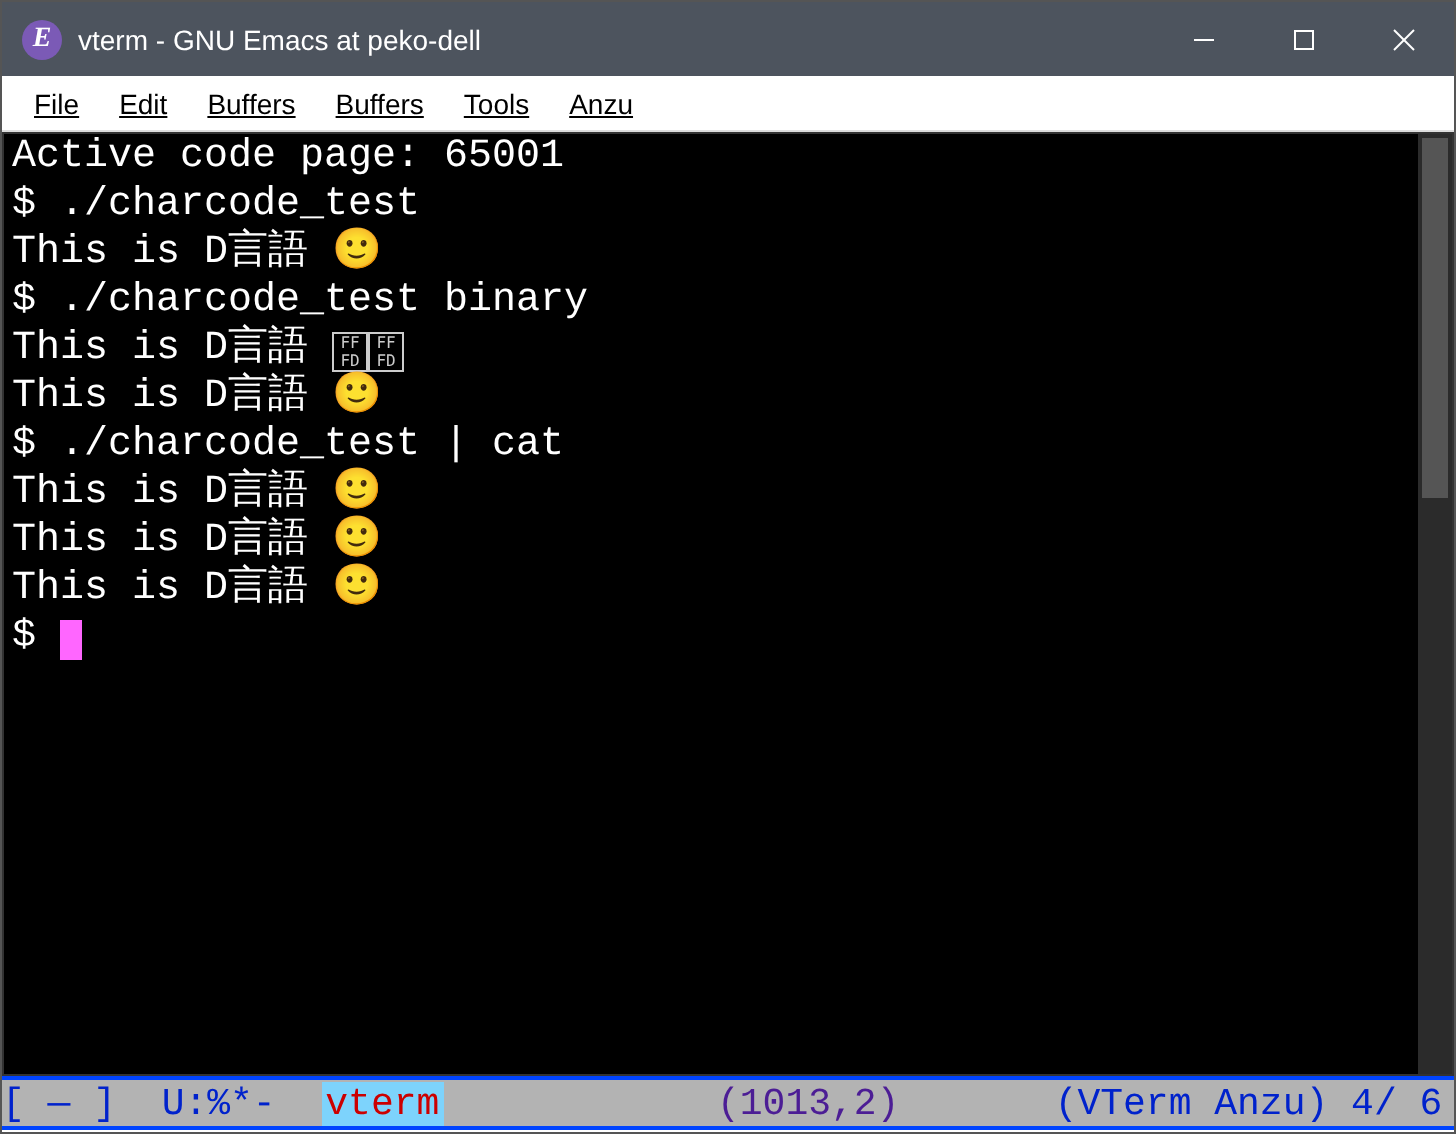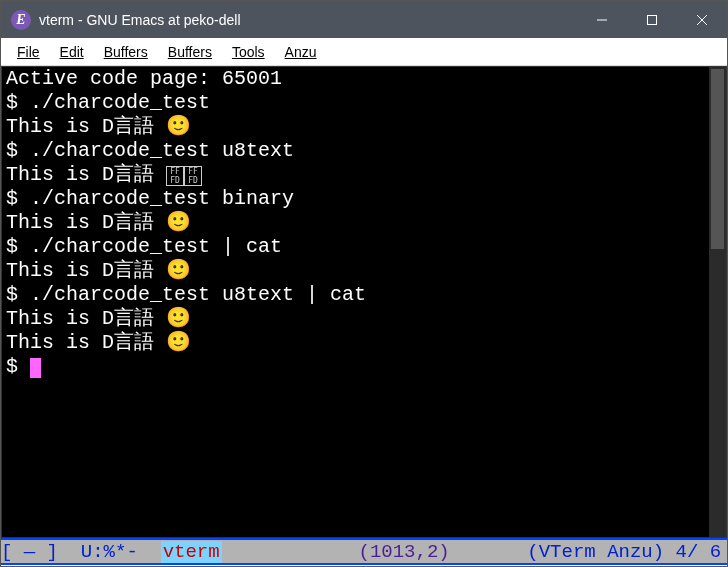--- a/index.html
+++ b/index.html
@@ -154,29 +154,27 @@
   <div class="menu-item">Buffers</div>
   <div class="menu-item">Buffers</div>
   <div class="menu-item">Tools</div>
   <div class="menu-item">Anzu</div>
 </div>
 
 <div class="terminal" id="terminal-body">
   <div class="term-line"><span>Active code page: 65001</span></div>
     <div class="term-line"><span>$ </span><span>./charcode_test</span></div>
     <div class="term-line"><span>This is D言語 </span><span class="emoji">🙂</span></div>
-    <div class="term-line"><span>$ </span><span>./charcode_test u8text</span></div>
+    <div class="term-line"><span>$ </span><span>./charcode_test binary</span></div>
     <div class="term-line"><span>This is D言語 </span><span class="tofu">FF
 FD</span><span class="tofu">FF
 FD</span></div>
-    <div class="term-line"><span>$ </span><span>./charcode_test binary</span></div>
     <div class="term-line"><span>This is D言語 </span><span class="emoji">🙂</span></div>
     <div class="term-line"><span>$ </span><span>./charcode_test | cat</span></div>
     <div class="term-line"><span>This is D言語 </span><span class="emoji">🙂</span></div>
-    <div class="term-line"><span>$ </span><span>./charcode_test u8text | cat</span></div>
     <div class="term-line"><span>This is D言語 </span><span class="emoji">🙂</span></div>
     <div class="term-line"><span>This is D言語 </span><span class="emoji">🙂</span></div>
     <div class="term-line"><span>$ </span><span class="cursor"></span></div>
     <div class="scrollbar">
     <div class="scroll-thumb"></div>
   </div>
 </div>
 
 <div class="modeline">
   <span class="ml-status">[ — ]  U:%*-  </span>

